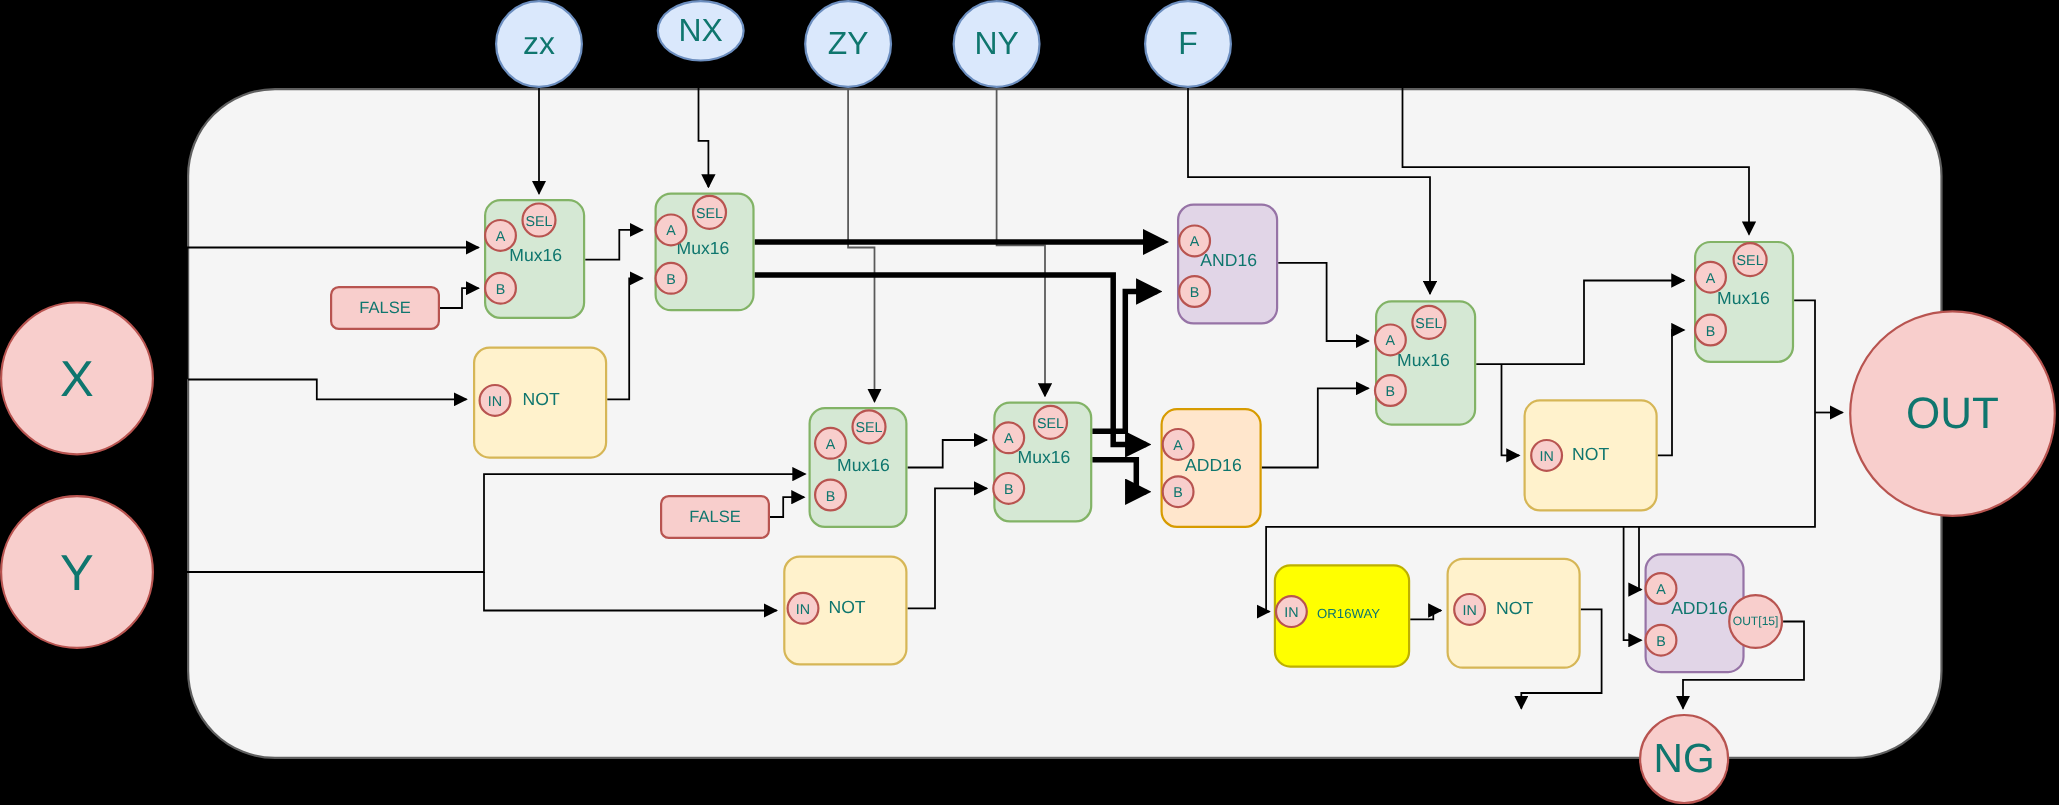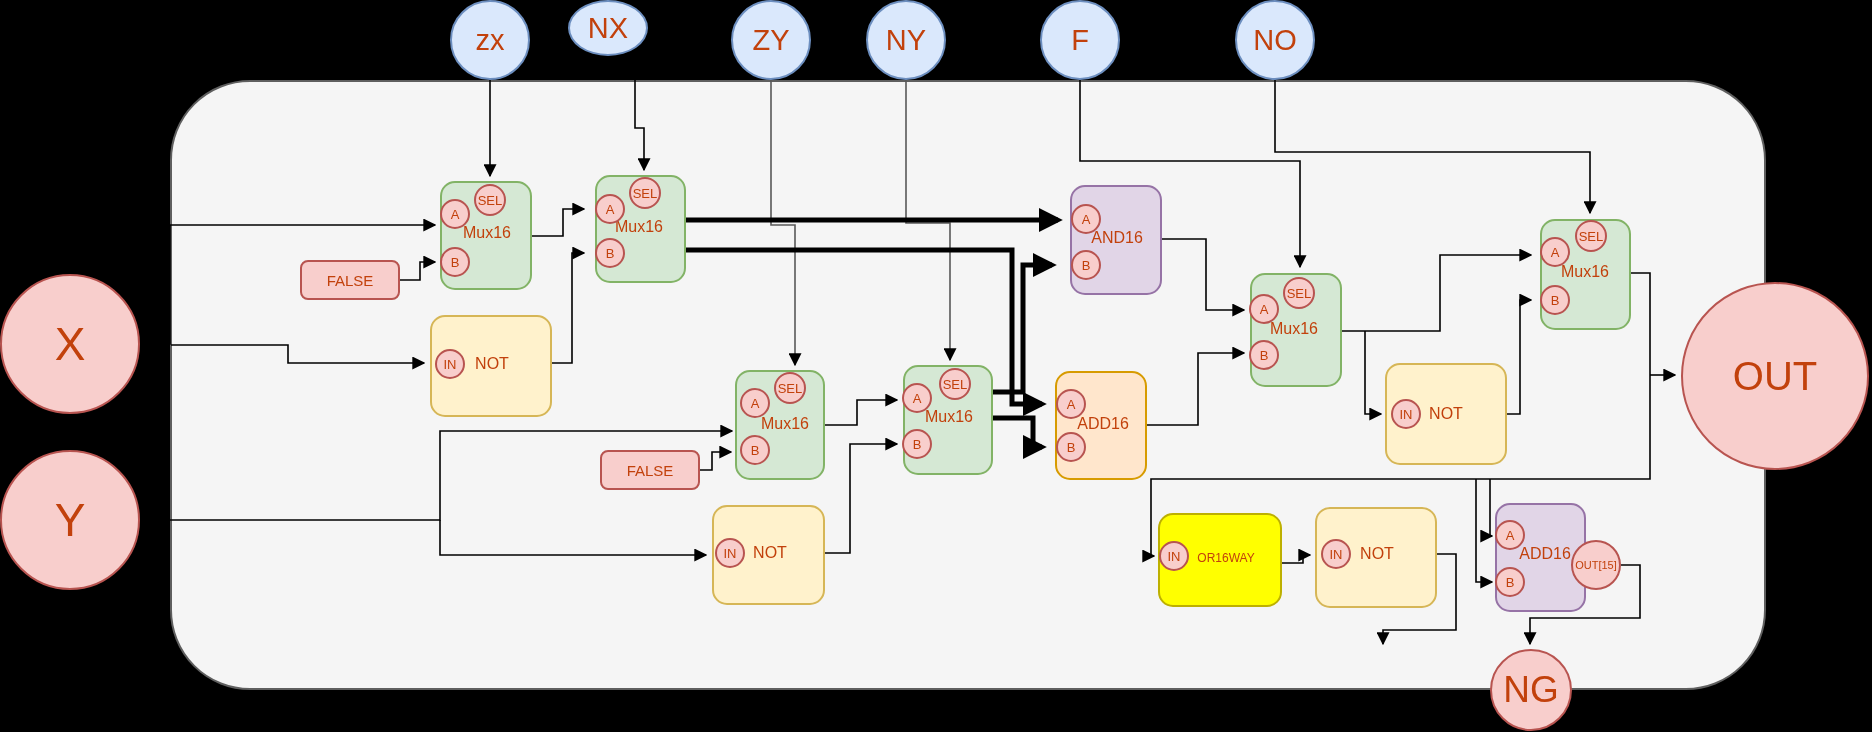--- a/index.html
+++ b/index.html
@@ -1,17 +1,17 @@
 <!DOCTYPE html>
 <html><head>
 <meta charset="utf-8">
 <style>
   html,body{margin:0;padding:0;background:#000;}
   #stage{position:relative;width:1872px;height:732px;background:#000;overflow:hidden;
-         font-family:"Liberation Sans",sans-serif;color:#c2410c;}
+         font-family:"Liberation Sans",sans-serif;color:#0f766e;}
   .chip{position:absolute;left:170px;top:80px;width:1596px;height:610px;
         background:#f5f5f5;border:2px solid #5f5f5f;border-radius:80px;box-sizing:border-box;}
   svg.wires{position:absolute;left:0;top:0;width:1872px;height:732px;pointer-events:none;}
   .w{fill:none;stroke:#000;stroke-width:1.6px;}
   .wg{fill:none;stroke:#595959;stroke-width:1.6px;}
   .wb{fill:none;stroke:#000;stroke-width:5px;}
   .circle{position:absolute;border-radius:50%;display:flex;align-items:center;justify-content:center;
           box-sizing:border-box;text-align:center;}
   .io-blue{background:#dae8fc;border:2px solid #6c8ebf;font-size:29px;}
   .io-pink{background:#f8cecc;border:2px solid #b85450;}
@@ -76,34 +76,31 @@
     <path class="w" d="M1490,479 V536 H1492" marker-end="url(#ah)"></path>
     <path class="w" d="M1476,479 V582 H1492" marker-end="url(#ah)"></path>
     <path class="w" d="M1282,563 H1303 V555 H1310" marker-end="url(#ah)"></path>
     <path class="w" d="M1437,554 H1456 V630 H1383 V644" marker-end="url(#ah)"></path>
     <path class="w" d="M1621,565 H1640 V618 H1530 V644" marker-end="url(#ah)"></path>
   </svg>
 
   <div class="circle io-blue" style="left:450px;top:0;width:80px;height:80px">
       <span>zx</span>
     </div>
-  <div class="circle io-blue" style="left:568px;top:0;width:80px;height:56px">
+  <div class="circle io-blue" style="left:597px;top:0;width:80px;height:56px">
       <span>NX</span>
     </div>
   <div class="circle io-blue" style="left:731px;top:0;width:80px;height:80px">
       <span>ZY</span>
     </div>
   <div class="circle io-blue" style="left:866px;top:0;width:80px;height:80px">
       <span>NY</span>
     </div>
   <div class="circle io-blue" style="left:1040px;top:0;width:80px;height:80px">
       <span>F</span>
-    </div>
-  <div class="circle io-blue" style="left:1235px;top:0;width:80px;height:80px">
-      <span>NO</span>
     </div>
 
   <div class="circle io-pink" style="left:0;top:274px;width:140px;height:140px;font-size:46px">
       <span>X</span>
     </div>
   <div class="circle io-pink" style="left:0;top:450px;width:140px;height:140px;font-size:46px">
       <span>Y</span>
     </div>
 
   <div class="circle io-pink" style="left:1681px;top:282px;width:188px;height:188px;font-size:40px">

